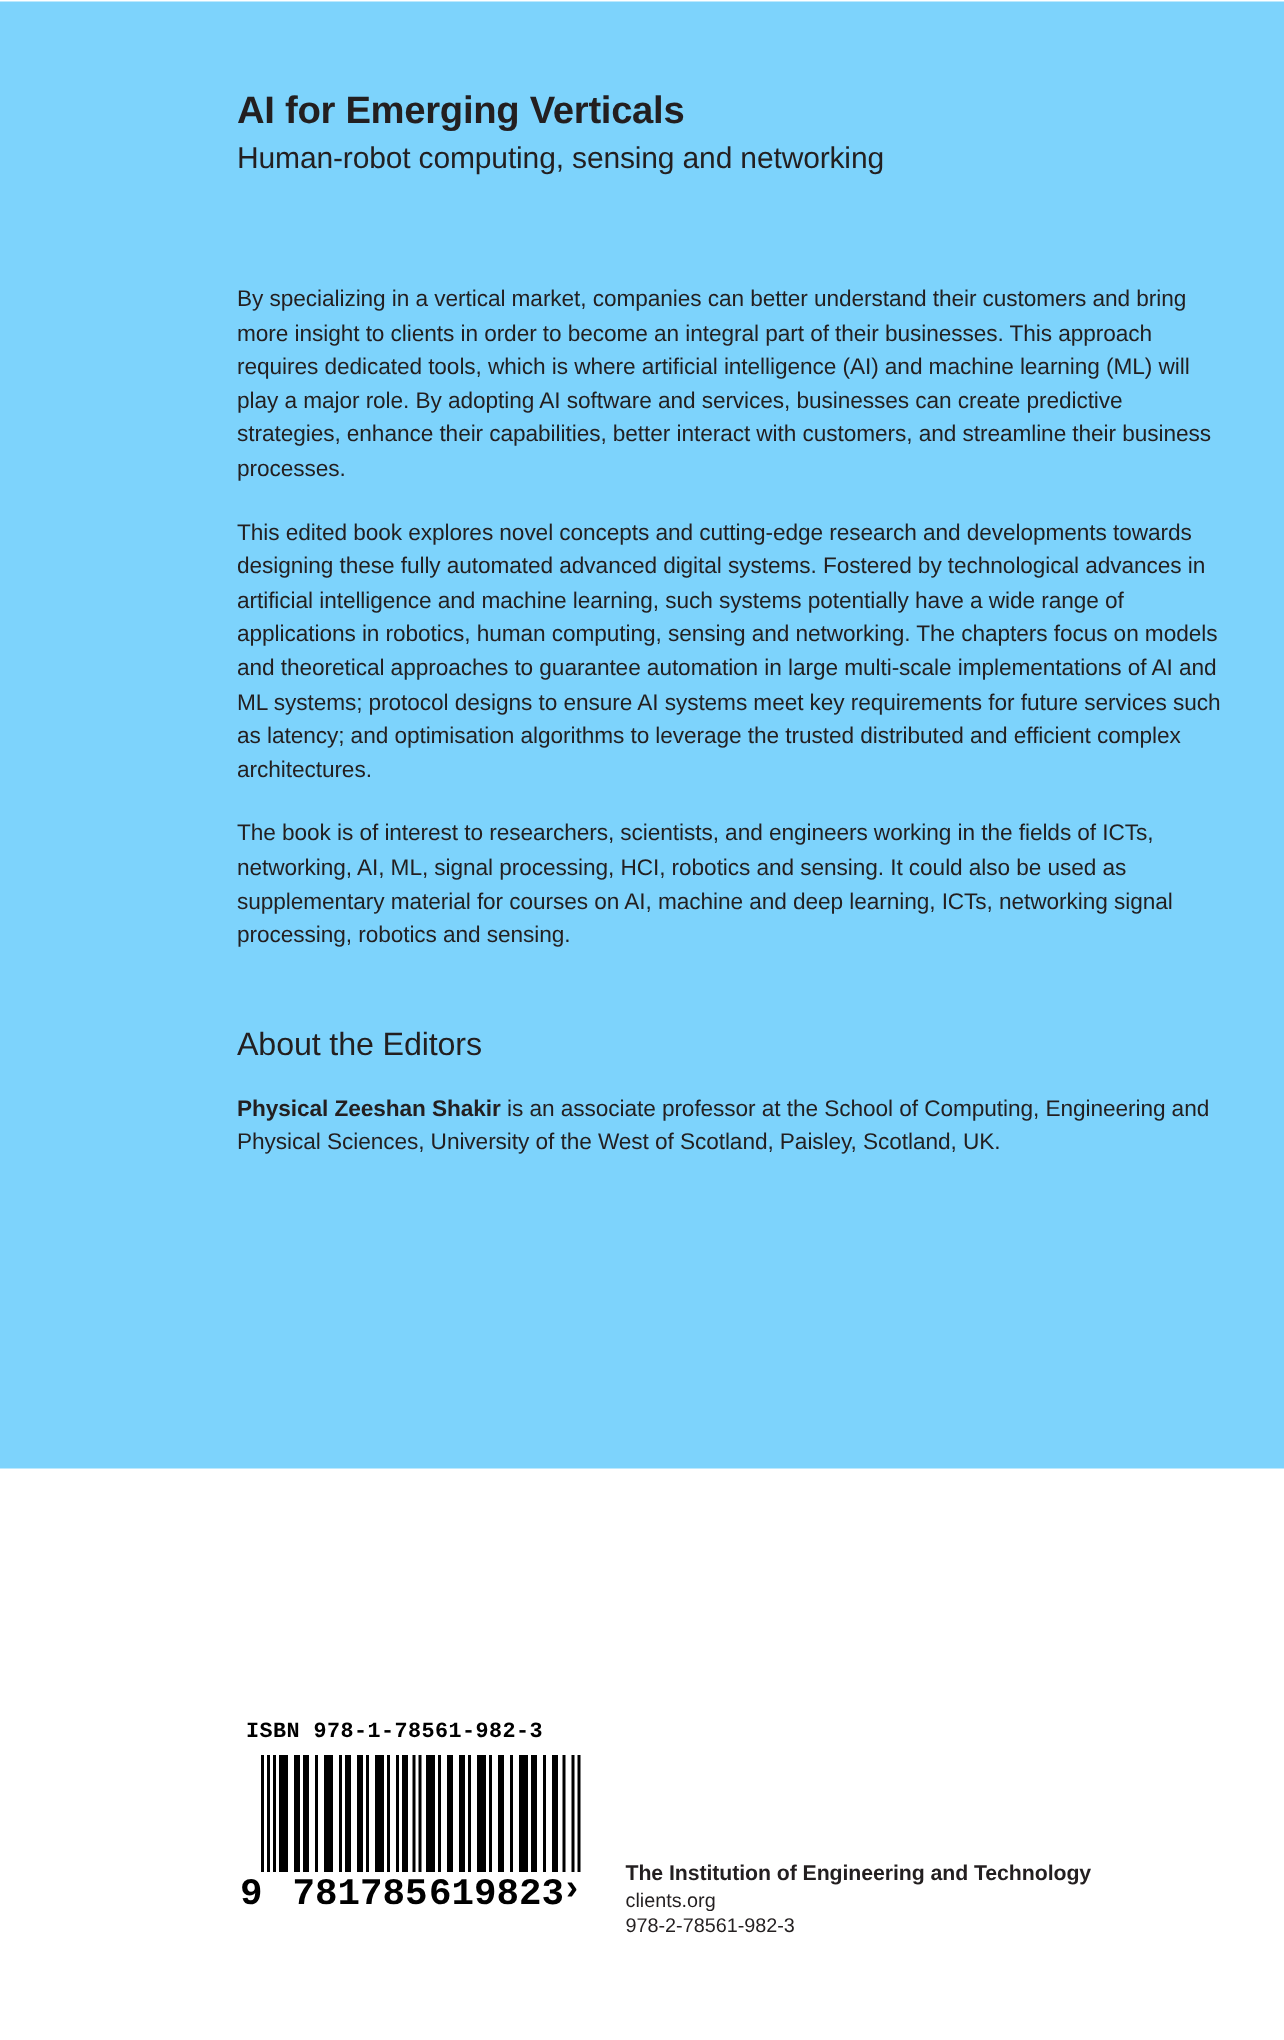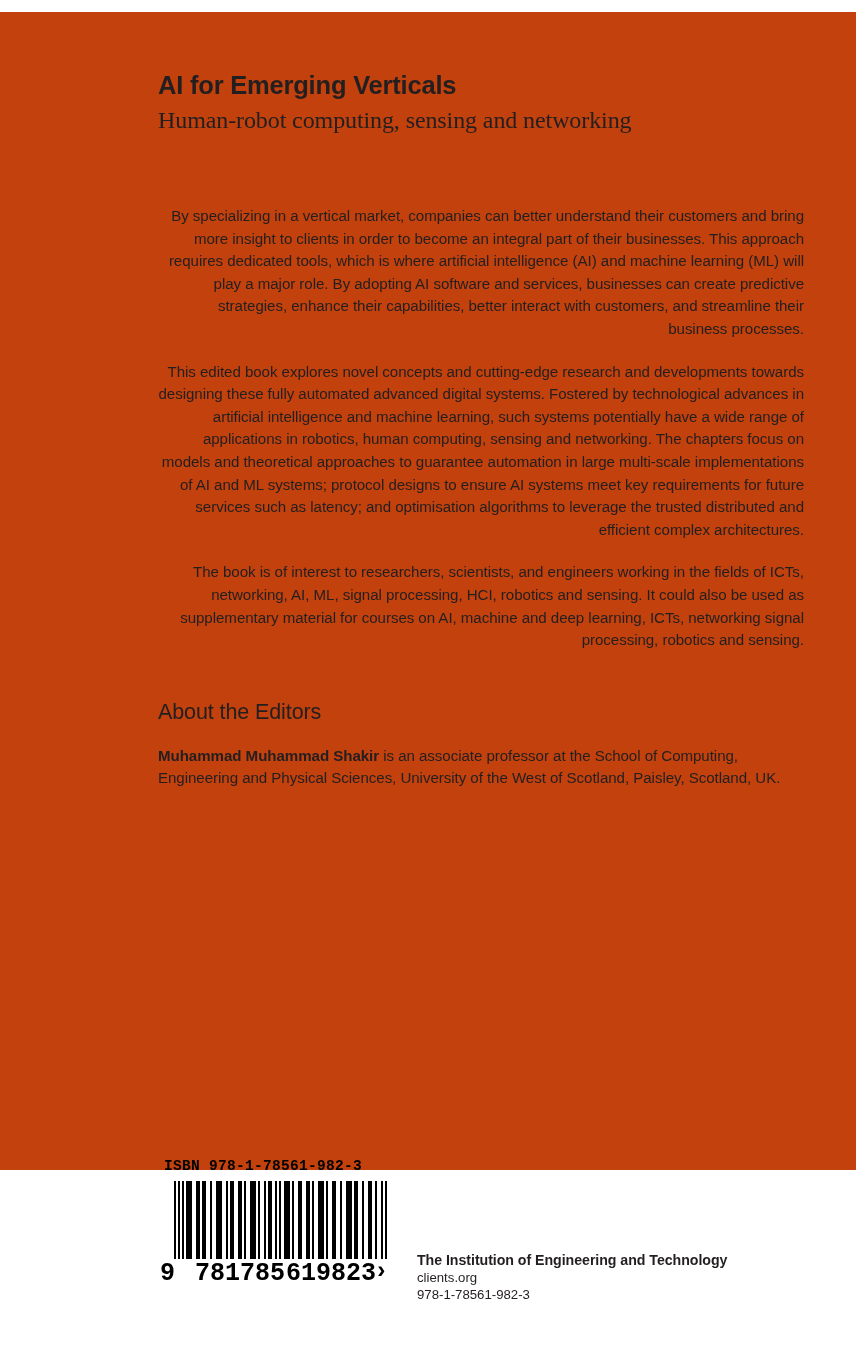--- a/index.html
+++ b/index.html
@@ -13,24 +13,24 @@
     position: relative;
     overflow: hidden;
     font-family: "Liberation Sans", sans-serif;
     color: #231f20;
     -webkit-font-smoothing: antialiased;
   }
 
   .page {
     position: absolute;
     left: 0;
-    top: 12px;
+    top: 1px;
     width: 856px;
-    height: 1158px;
-    background: #c2410c;
+    height: 978px;
+    background: #7dd3fc;
   }
 
   .content {
     position: absolute;
     left: 158px;
     top: 58px;
     width: 662px;
   }
 
   
@@ -41,42 +41,42 @@
     font-size: 25.5px;
     font-weight: bold;
     letter-spacing: -0.2px;
     line-height: 1.18;
     color: #231f20;
     margin: 0;
     padding: 0;
   }
 
   .book-subtitle {
-    font-family: Liberation Serif, serif;
-    font-size: 24px;
+    font-family: Liberation Sans, sans-serif;
+    font-size: 20px;
     font-weight: 400;
     letter-spacing: -0.1px;
     line-height: 1.25;
     color: #231f20;
     margin: 5px 0 0 0;
     padding: 0;
   }
 
   
   .blurb {
     margin-top: 70px;
   }
 
   .blurb p {
     font-family: "Liberation Sans", sans-serif;
     font-size: 15.1px;
     line-height: 22.6px;
     color: #231f20;
-    margin: 0 16px 20px 0;
-    text-align: right;
+    margin: 0 0 20px 0;
+    text-align: left;
     letter-spacing: -0.05px;
   }
   .blurb p:last-child { margin-bottom: 0; }
 
   
   .about {
     margin-top: 48px;
   }
 
   .about-heading {
@@ -233,21 +233,21 @@
 
     <div class="blurb">
       <p>By specializing in a vertical market, companies can better understand their customers and bring more insight to clients in order to become an integral part of their businesses. This approach requires dedicated tools, which is where artificial intelligence (AI) and machine learning (ML) will play a major role. By adopting AI software and services, businesses can create predictive strategies, enhance their capabilities, better interact with customers, and streamline their business processes.</p>
       <p>This edited book explores novel concepts and cutting-edge research and developments towards designing these fully automated advanced digital systems. Fostered by technological advances in artificial intelligence and machine learning, such systems potentially have a wide range of applications in robotics, human computing, sensing and networking. The chapters focus on models and theoretical approaches to guarantee automation in large multi-scale implementations of AI and ML systems; protocol designs to ensure AI systems meet key requirements for future services such as latency; and optimisation algorithms to leverage the trusted distributed and efficient complex architectures.</p>
       <p>The book is of interest to researchers, scientists, and engineers working in the fields of ICTs, networking, AI, ML, signal processing, HCI, robotics and sensing. It could also be used as supplementary material for courses on AI, machine and deep learning, ICTs, networking signal processing, robotics and sensing.</p>
     </div>
 
     <div class="about">
       <h3 class="about-heading">About the Editors</h3>
 
-      <p class="editor-bio"><span class="editor-name">Muhammad Muhammad Shakir</span><span> is an associate professor at the School of Computing, Engineering and Physical Sciences, University of the West of Scotland, Paisley, Scotland, UK.</span></p>
+      <p class="editor-bio"><span class="editor-name">Physical Zeeshan Shakir</span><span> is an associate professor at the School of Computing, Engineering and Physical Sciences, University of the West of Scotland, Paisley, Scotland, UK.</span></p>
 
     </div>
 
   </div>
 
   <div class="footer">
 
     <div class="barcode-wrap">
       <div class="isbn-text">ISBN 978-1-78561-982-3</div>
 
@@ -301,17 +301,17 @@
         <span class="bd-lead">9</span>
         <span class="bd-left">781785</span>
         <span class="bd-right">619823</span>
         <span class="bd-tail">›</span>
       </div>
     </div>
 
     <div class="publisher">
       <div class="publisher-name">The Institution of Engineering and Technology</div>
       <div class="publisher-url">clients.org</div>
-      <div class="publisher-isbn">978-1-78561-982-3</div>
+      <div class="publisher-isbn">978-2-78561-982-3</div>
     </div>
 
   </div>
 </div>
 
 </body></html>

